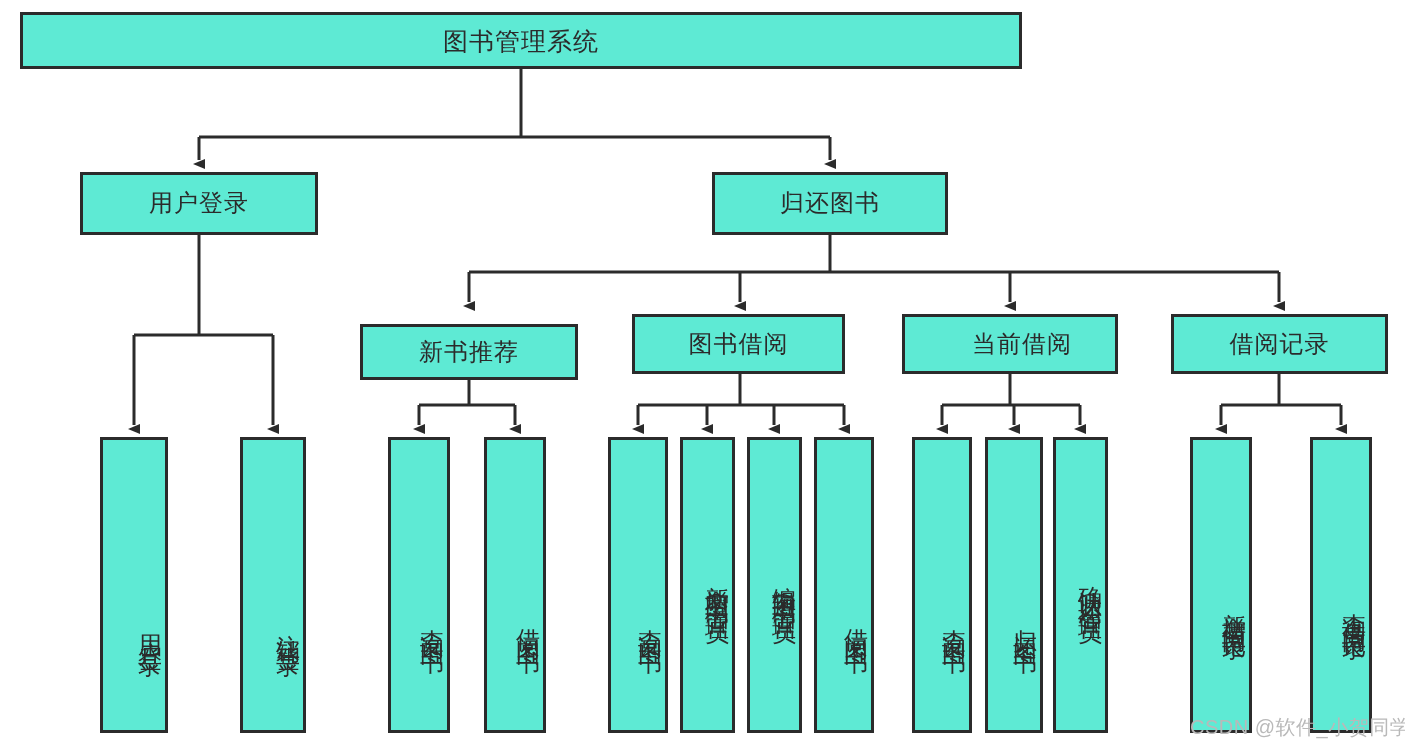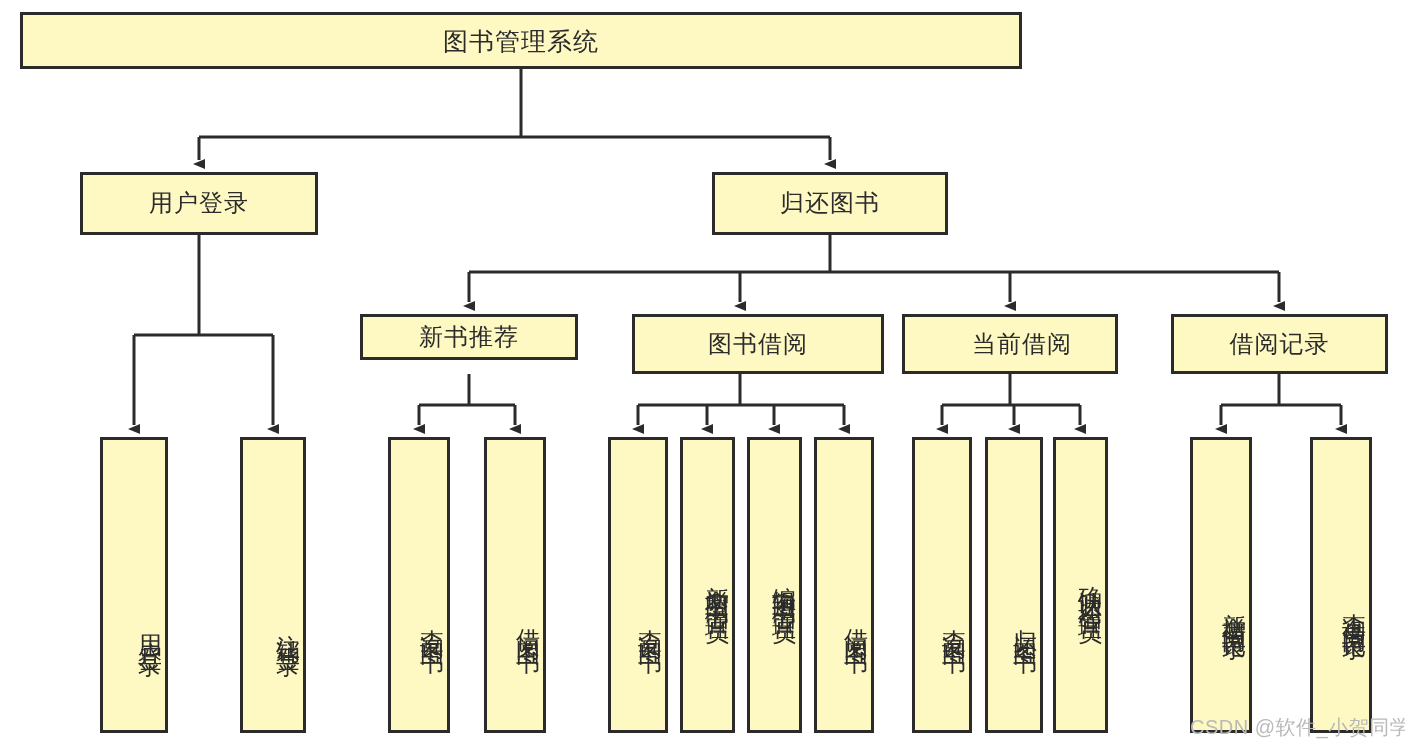--- a/index.html
+++ b/index.html
@@ -22,21 +22,21 @@
     left: 0;
     top: 0;
     width: 1405px;
     height: 747px;
     pointer-events: none;
   }
   .node {
     position: absolute;
     box-sizing: border-box;
     border: 3px solid #2b2b2b;
-    background: #fef9c3;
+    background: #5eead4;
     display: flex;
     align-items: center;
     justify-content: center;
     color: #2b2b2b;
   }
   .node.horiz {
     font-size: 24px;
     letter-spacing: 1px;
     line-height: 1.2;
   }
@@ -128,24 +128,24 @@
     <span class="node-label">图书管理系统</span>
   </div>
 
   <div class="node horiz" style="left:80px; top:172px; width:238px; height:63px;">
     <span class="node-label">用户登录</span>
   </div>
   <div class="node horiz" style="left:712px; top:172px; width:236px; height:63px;">
     <span class="node-label">归还图书</span>
   </div>
 
-  <div class="node horiz" style="left:360px; top:314px; width:218px; height:46px;">
+  <div class="node horiz" style="left:360px; top:324px; width:218px; height:56px;">
     <span class="node-label">新书推荐</span>
   </div>
-  <div class="node horiz" style="left:632px; top:314px; width:252px; height:60px;">
+  <div class="node horiz" style="left:632px; top:314px; width:213px; height:60px;">
     <span class="node-label">图书借阅</span>
   </div>
   <div class="node horiz" style="left:902px; top:314px; width:216px; height:60px;padding-left:24px;">
     <span class="node-label">当前借阅</span>
   </div>
   <div class="node horiz" style="left:1171px; top:314px; width:217px; height:60px;">
     <span class="node-label">借阅记录</span>
   </div>
 
   <div class="node vert" style="left:100px; top:437px; width:68px; height:296px; padding-top:88px;">

